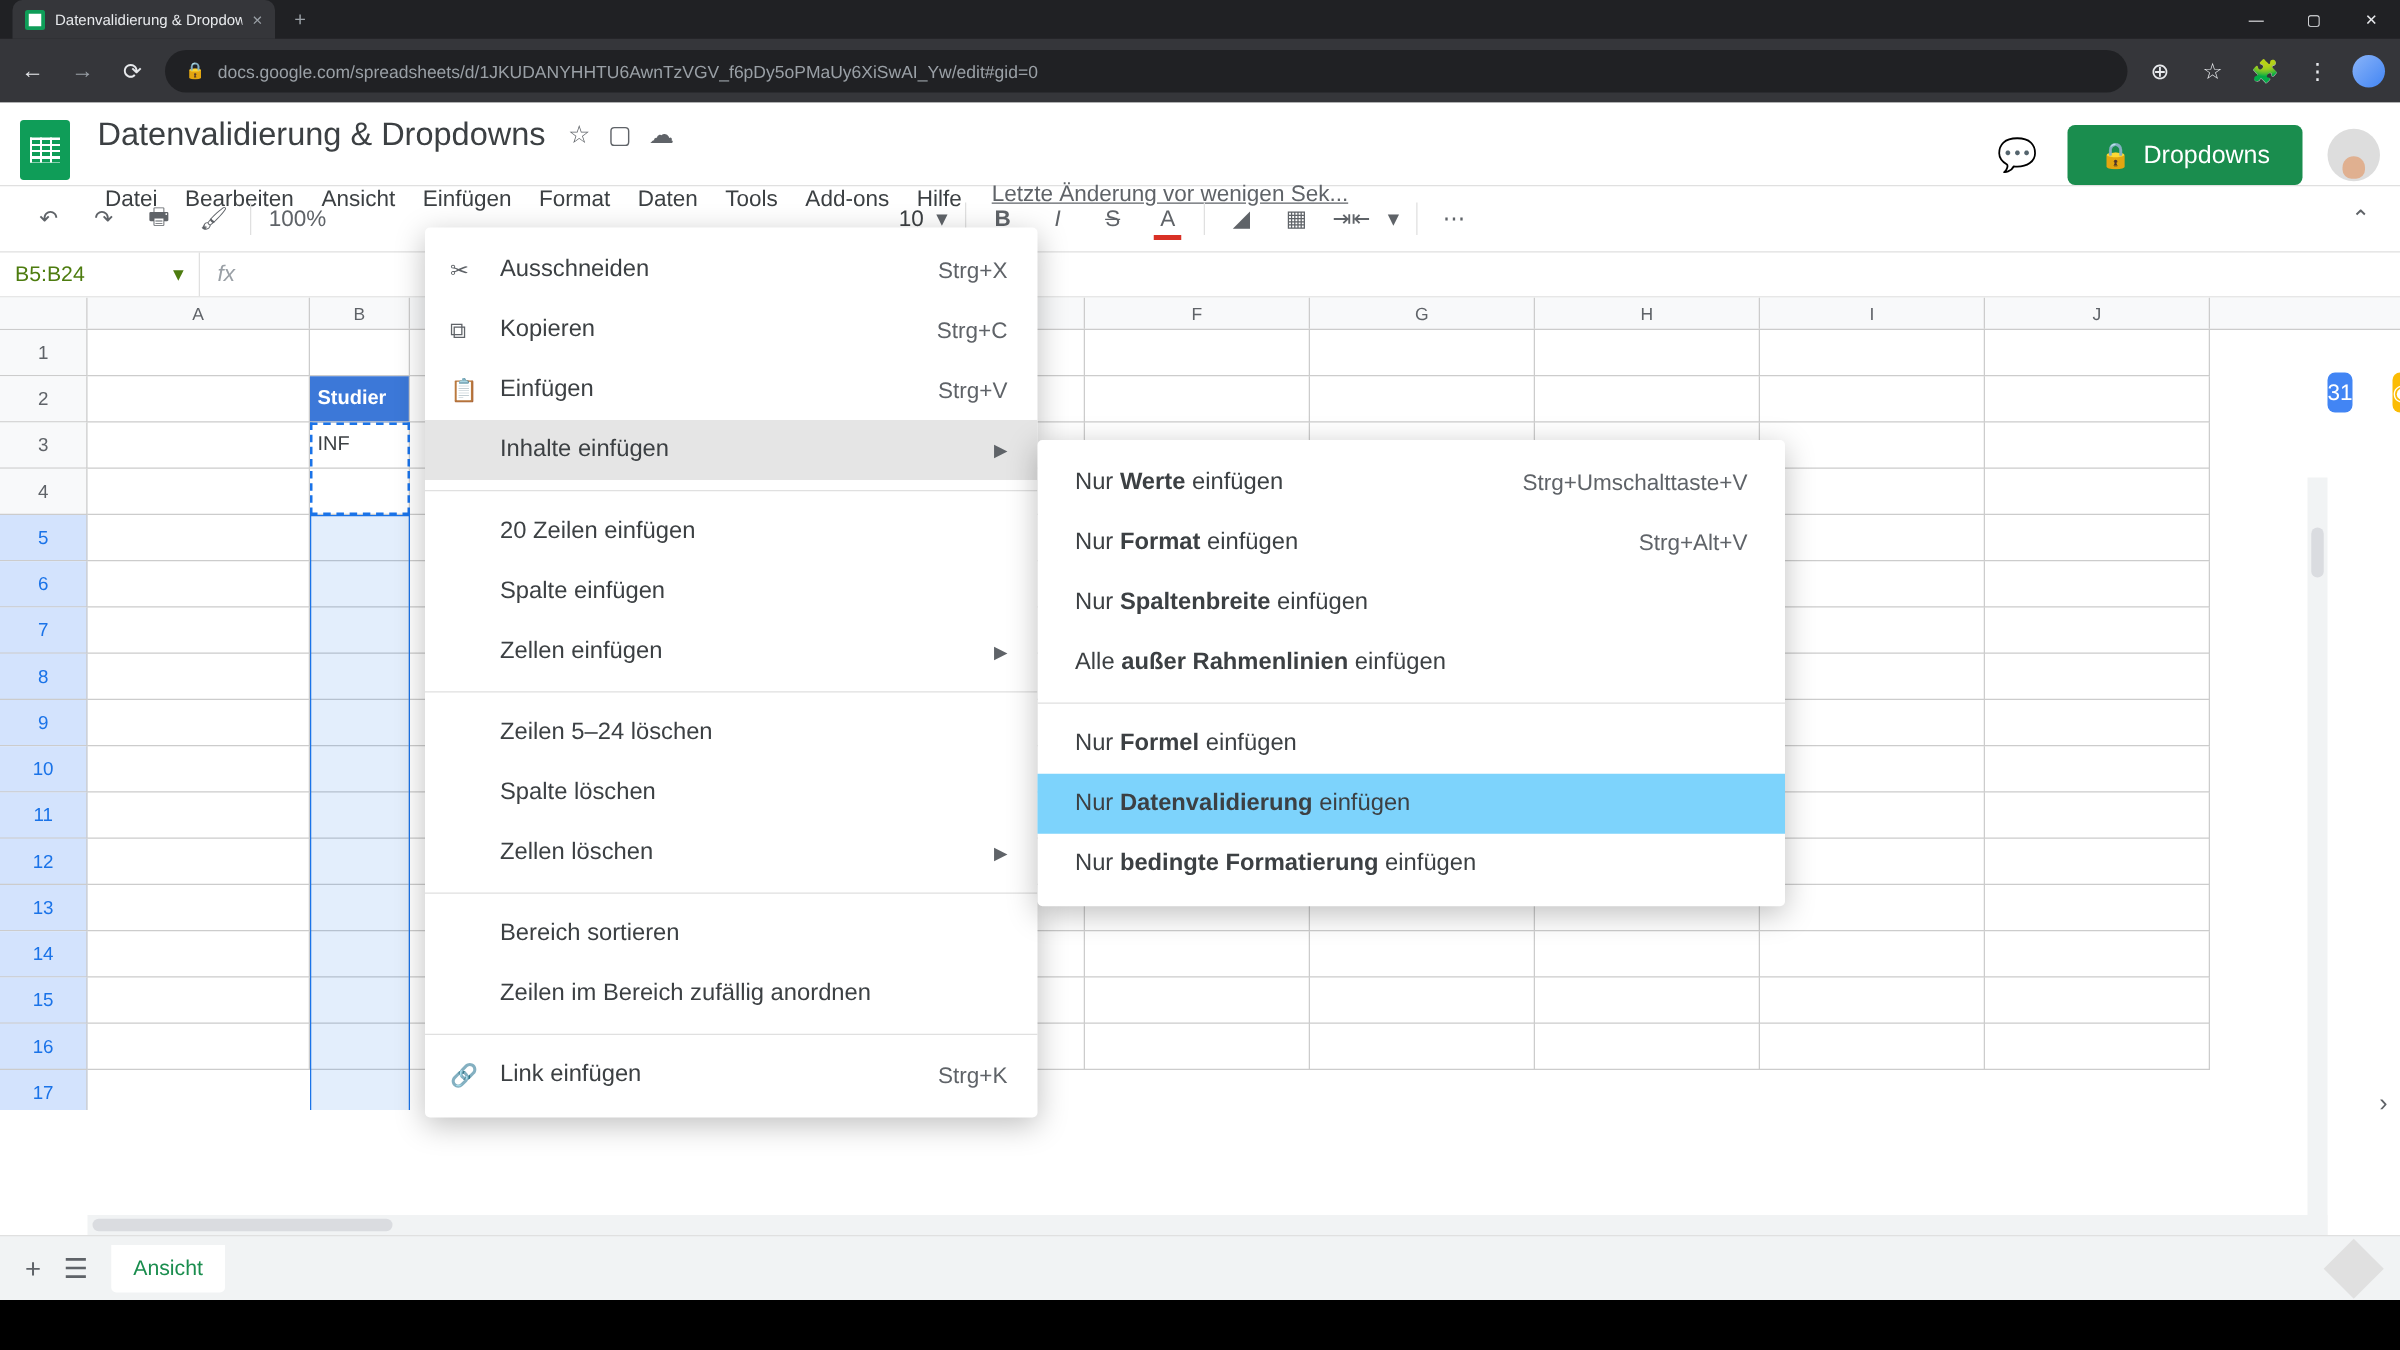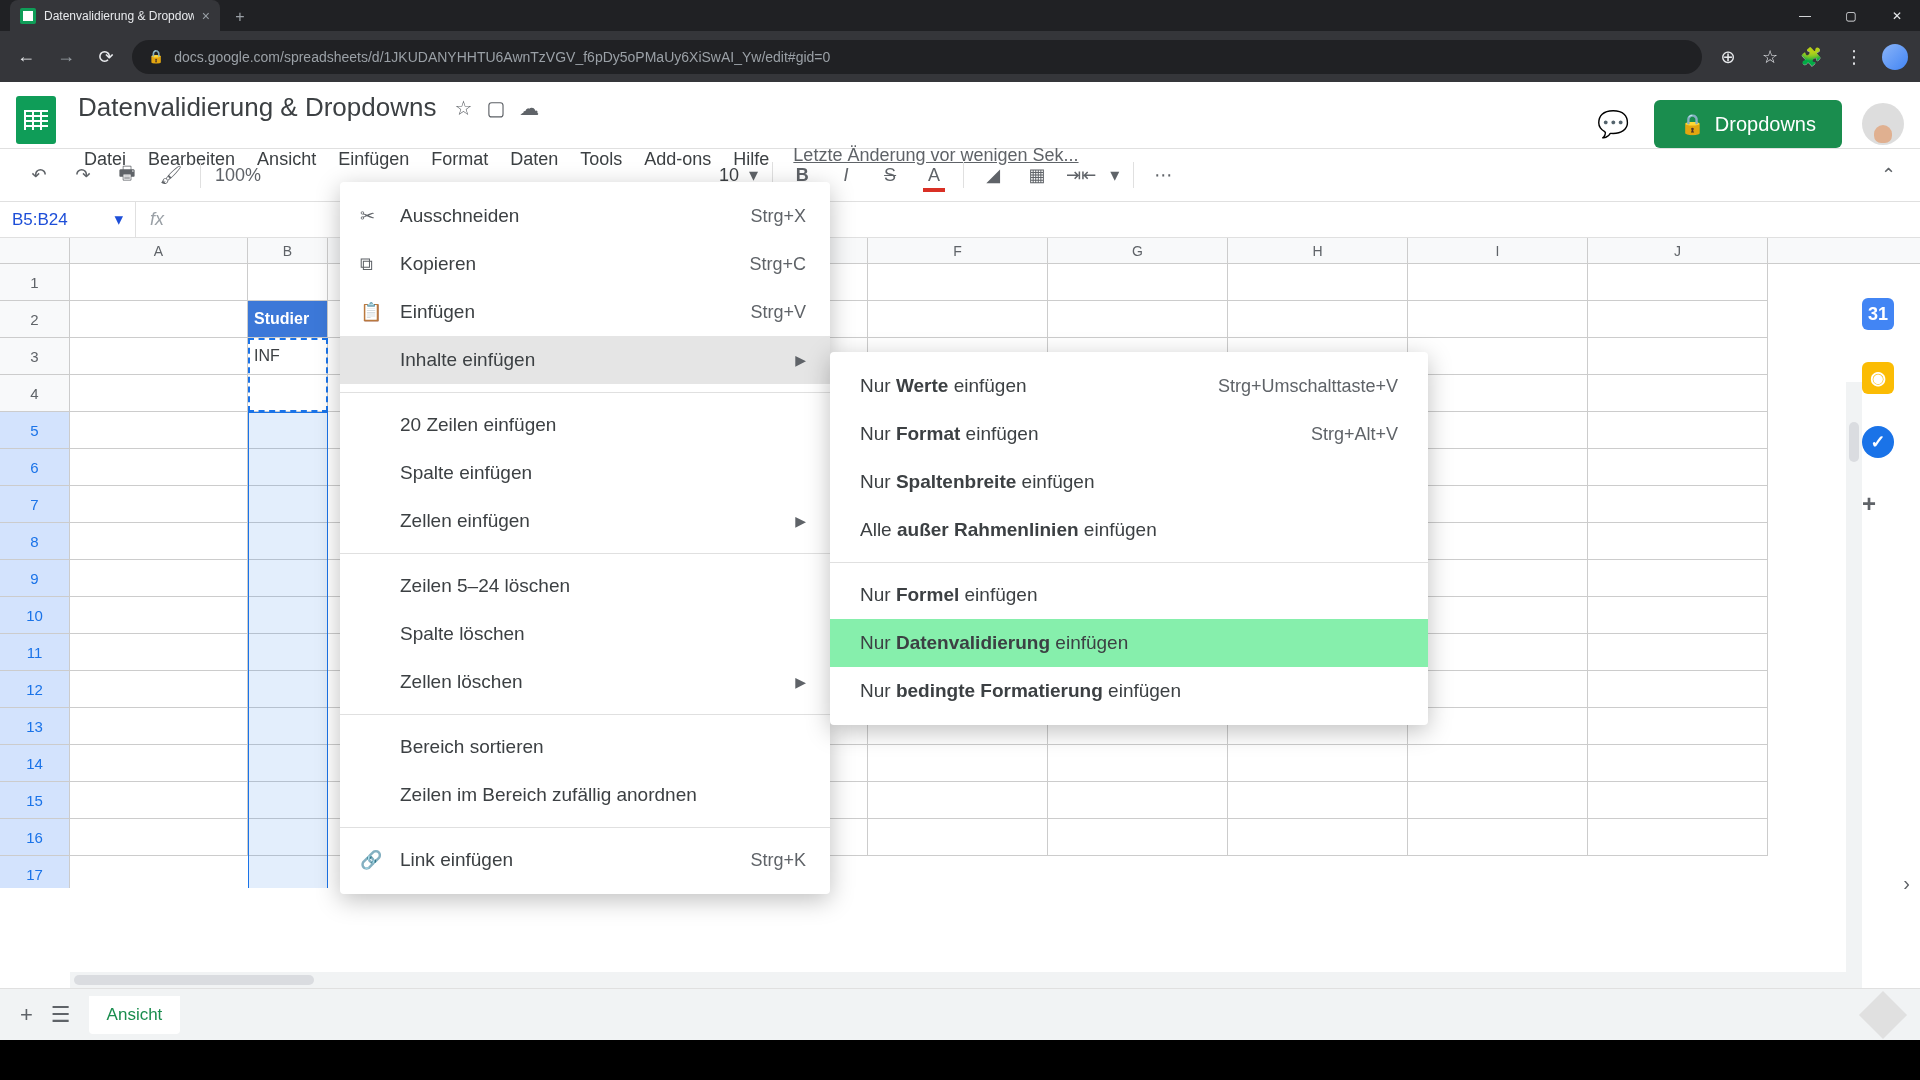--- a/index.html
+++ b/index.html
@@ -49,21 +49,21 @@
 .tb-btn { width: 30px; height: 30px; display: flex; align-items: center; justify-content: center; }
 .tb-sep { width: 1px; height: 26px; background: #e0e0e0; }
 .font-size-box { display: flex; align-items: center; gap: 10px; }
 .fs-val { font-size: 18px; color: #3c4043; }
 .text-color { position: relative; }
 .text-color::after { content:''; position:absolute; bottom:-2px; left:4px; right:4px; height:4px; background:#d93025; }
 .collapse-chev { margin-left: auto; }
 
 
 .fx-row { height: 36px; display: flex; align-items: center; border-bottom: 1px solid #e0e0e0; }
-.name-box { width: 136px; display: flex; align-items: center; padding: 0 12px; font-size: 17px; color: #1d4ed8; border-right: 1px solid #e0e0e0; height: 100%; justify-content: space-between; }
+.name-box { width: 160px; display: flex; align-items: center; padding: 0 12px; font-size: 17px; color: #4d7c0f; border-right: 1px solid #e0e0e0; height: 100%; justify-content: space-between; }
 .fx-label { padding: 0 14px; font-style: italic; color: #9aa0a6; font-size: 18px; }
 
 
 .grid-area { position: relative; height: 650px; overflow: hidden; }
 .col-headers { display: flex; height: 26px; background: #f8f9fa; border-bottom: 1px solid #ccc; }
 .row-header-spacer { width: 70px; border-right: 1px solid #ccc; background: #f8f9fa; }
 .col-h { border-right: 1px solid #ccc; display: flex; align-items: center; justify-content: center; font-size: 14px; color: #5f6368; }
 .grid-body { display: flex; }
 .row-headers { width: 70px; }
 .row-h { height: 37px; border-bottom: 1px solid #ccc; border-right: 1px solid #ccc; display: flex; align-items: center; justify-content: center; font-size: 15px; color: #5f6368; background: #f8f9fa; }
@@ -80,32 +80,32 @@
 .ctx-item { display: flex; align-items: center; height: 48px; padding: 0 24px 0 60px; font-size: 19px; color: #3c4043; position: relative; }
 .ctx-item.hover { background: #e5e5e5; }
 .ctx-icon { position: absolute; left: 20px; color: #5f6368; font-size: 18px; }
 .ctx-shortcut { margin-left: auto; color: #5f6368; font-size: 18px; }
 .ctx-arrow { margin-left: auto; color: #5f6368; font-size: 14px; }
 .ctx-sep { height: 1px; background: #e0e0e0; margin: 8px 0; }
 
 
 .submenu { position: absolute; top: 352px; left: 830px; width: 598px; background: #fff; border-radius: 4px; box-shadow: 0 6px 24px rgba(0,0,0,0.25); padding: 10px 0; z-index: 21; }
 .sub-item { display: flex; align-items: center; height: 48px; padding: 0 30px; font-size: 19px; color: #3c4043; }
-.sub-item.hover { background: #86efac; }
+.sub-item.hover { background: #7dd3fc; }
 .sub-shortcut { margin-left: auto; color: #5f6368; font-size: 18px; }
 .sub-sep { height: 1px; background: #e0e0e0; margin: 8px 0; }
 
 
 .sheet-tabs { position: absolute; bottom: 0; left: 0; right: 0; height: 52px; background: #f1f3f4; border-top: 1px solid #e0e0e0; display: flex; align-items: center; padding: 0 20px; gap: 18px; }
 .sheet-btn { color: #5f6368; font-size: 22px; }
 .sheet-tab { background: #fff; height: 38px; padding: 0 18px; display: flex; align-items: center; border-radius: 0 0 4px 4px; color: #1a8d4e; font-weight: 500; font-size: 17px; }
 .explore { margin-left: auto; width: 34px; height: 34px; background: #e0e0e0; transform: rotate(45deg); display: flex; align-items: center; justify-content: center; }
 
 
-.side-panel { position: absolute; top: 200px; right: 0; width: 58px; display: flex; flex-direction: column; align-items: flex-start; gap: 32px; padding-top: 16px; font-weight: bold; }
+.side-panel { position: absolute; top: 200px; right: 0; width: 58px; display: flex; flex-direction: row; align-items: flex-end; gap: 32px; padding-top: 16px; }
 .sp-icon { width: 32px; height: 32px; border-radius: 6px; display: flex; align-items: center; justify-content: center; font-size: 18px; }
 .sp-cal { background: #4285f4; color:#fff; }
 .sp-keep { background: #fbbc04; color:#fff; }
 .sp-tasks { background: #1a73e8; color:#fff; border-radius:50%; }
 .sp-plus { color: #5f6368; font-size: 24px; }
 .sp-chev { position: absolute; top: 790px; right: 10px; color: #5f6368; font-size: 20px; }
 
 .hscroll { position: absolute; bottom: 52px; left: 70px; right: 58px; height: 16px; background: #f1f3f4; display:flex; }
 .hscroll-thumb { width: 240px; height: 10px; background: #dadce0; border-radius: 5px; margin: 3px 0 0 4px; }
 .vscroll { position: absolute; top: 300px; right: 58px; width: 16px; height: 620px; background: #f1f3f4; }

